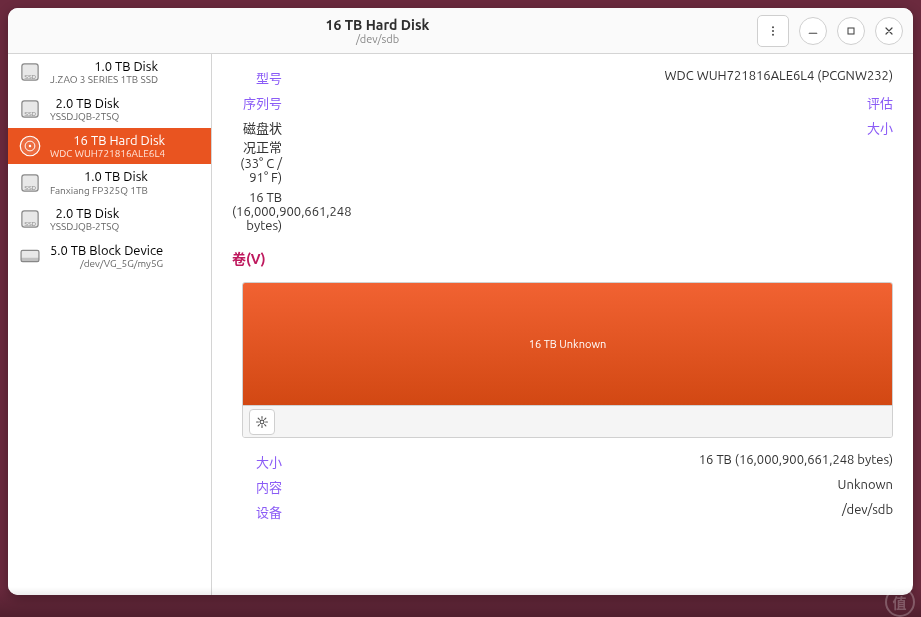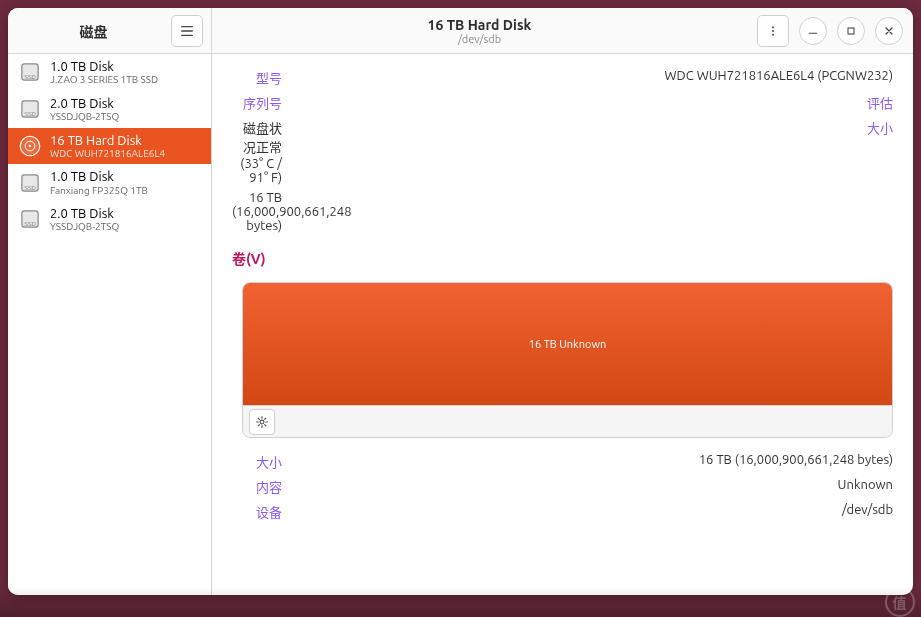--- a/index.html
+++ b/index.html
@@ -17,55 +17,45 @@
 .titlebar-right { display: flex; align-items: center; gap: 10px; padding: 0 10px; }
 .tb-btn { width: 28px; height: 28px; border: 1px solid #cfcfcf; border-radius: 50%; background: #fff; display: flex; align-items: center; justify-content: center; cursor: pointer; }
 .tb-btn.kebab { border-radius: 5px; width: 32px; height: 32px; }
 .tb-btn svg { width: 12px; height: 12px; }
 .content { flex: 1; display: flex; overflow: hidden; }
 .sidebar { width: 204px; border-right: 1px solid #d4d4d4; background: #fff; overflow-y: auto; }
 .disk-item { display: flex; align-items: center; gap: 6px; padding: 4px 8px; cursor: pointer; border-bottom: none; }
 .disk-item.selected { background: #e95420; color: #fff; }
 .disk-icon { width: 28px; height: 28px; flex-shrink: 0; display: flex; align-items: center; justify-content: center; }
 .disk-icon svg { width: 26px; height: 26px; }
-.disk-info { display: flex; flex-direction: column; overflow: hidden; line-height: 1.25; }
+.disk-info { display: flex; flex-direction: column; overflow: hidden; line-height: 1.25; text-align: right; }
 .disk-name { font-size: 13px; font-weight: 400; white-space: nowrap; overflow: hidden; text-overflow: ellipsis; }
 .disk-model-small { font-size: 10px; color: #666; white-space: nowrap; overflow: hidden; text-overflow: ellipsis; }
 .disk-item.selected .disk-model-small { color: #ffe6dc; }
 .main { flex: 1; padding: 14px 20px; overflow-y: auto; color: #333; }
 .info-table { display: grid; grid-template-columns: 50px 1fr; row-gap: 6px; column-gap: 10px; margin-bottom: 16px; }
 .info-label { text-align: right; color: #8b5cf6; font-size: 13px; }
 .info-value { color: #333; font-size: 13px; text-align: right; }
 .section-title { font-weight: 700; font-size: 14px; color: #be185d; margin-bottom: 14px; }
-.volume-box { border: 1px solid #d0d0d0; border-radius: 8px; overflow: hidden; margin-left: 10px; }
+.volume-box { border: 1px solid #d0d0d0; border-radius: 3px; overflow: hidden; margin-left: 10px; }
 .volume-bar { background: linear-gradient(to bottom, #f16232 0%, #d24813 100%); height: 122px; display: flex; align-items: center; justify-content: center; color: #fff; font-size: 11px; }
 .volume-toolbar { height: 32px; background: #f5f5f5; border-top: 1px solid #d0d0d0; display: flex; align-items: center; padding: 0 6px; }
 .vt-btn { width: 26px; height: 26px; border: 1px solid #cfcfcf; border-radius: 4px; background: #fff; display: flex; align-items: center; justify-content: center; cursor: pointer; }
 .vt-btn svg { width: 14px; height: 14px; }
 .info-table2 { display: grid; grid-template-columns: 50px 1fr; row-gap: 6px; column-gap: 10px; margin-top: 14px; }
 .watermark { position: absolute; bottom: 0; right: 6px; color: rgba(255,255,255,0.25); font-size: 20px; font-weight: 600; display: flex; align-items: center; gap: 6px; letter-spacing: 1px; }
 .watermark .circ { width: 30px; height: 30px; border: 2px solid rgba(255,255,255,0.25); border-radius: 50%; display: flex; align-items: center; justify-content: center; font-size: 14px; }
 .bottom-grad { position: absolute; bottom: 0; left: 0; right: 0; height: 30px; background: linear-gradient(to top, rgba(0,0,0,0.25), transparent); pointer-events:none; }
 </style>
 </head>
 <body>
 
 <div class="window">
 
   <div class="titlebar">
-    <div class="titlebar-left">
-      <div class="titlebar-left-spacer"></div>
-      <div class="app-title">磁盘</div>
-      <div class="titlebar-left-spacer"></div>
-      <div class="menu-btn">
-        <svg viewBox="0 0 16 16">
-            <path d="M2 3h12M2 8h12M2 13h12" stroke="#444" stroke-width="1.6" stroke-linecap="round"></path>
-          </svg>
-      </div>
-    </div>
     <div class="titlebar-center">
       <div class="disk-title">16 TB Hard Disk</div>
       <div class="disk-subtitle">/dev/sdb</div>
     </div>
     <div class="titlebar-right">
       <div class="tb-btn kebab">
         <svg viewBox="0 0 16 16">
             <circle cx="8" cy="3" r="1.3" fill="#444"></circle>
             <circle cx="8" cy="8" r="1.3" fill="#444"></circle>
             <circle cx="8" cy="13" r="1.3" fill="#444"></circle>
@@ -143,20 +133,32 @@
         <div class="disk-item">
     <div class="disk-icon">
             <svg viewBox="0 0 32 32">
               <rect x="6" y="6" width="20" height="20" rx="3" fill="#e8e8e8" stroke="#888" stroke-width="1.5"></rect>
               <text x="16" y="25" font-size="7" text-anchor="middle" fill="#888" font-family="sans-serif">SSD</text>
             </svg>
           </div>
     <div class="disk-info">
       <div class="disk-name">2.0 TB Disk</div>
       <div class="disk-model-small">YSSDJQB-2TSQ</div>
+    </div>
+        </div>
+        <div class="disk-item">
+    <div class="disk-icon">
+            <svg viewBox="0 0 32 32">
+              <rect x="5" y="9" width="22" height="14" rx="2" fill="#e8e8e8" stroke="#888" stroke-width="1.5"></rect>
+              <rect x="5" y="18" width="22" height="5" rx="1" fill="#888" opacity="0.4"></rect>
+            </svg>
+          </div>
+    <div class="disk-info">
+      <div class="disk-name">5.0 TB Block Device</div>
+      <div class="disk-model-small">/dev/VG_5G/my5G</div>
     </div>
         </div>
       </div>
 
     <div class="main">
       <div class="info-table">
         <div class="info-label">型号</div>
         <div class="info-value">WDC  WUH721816ALE6L4 (PCGNW232)</div>
         <div class="info-label">序列号</div>
         <div class="info-label">评估</div>

